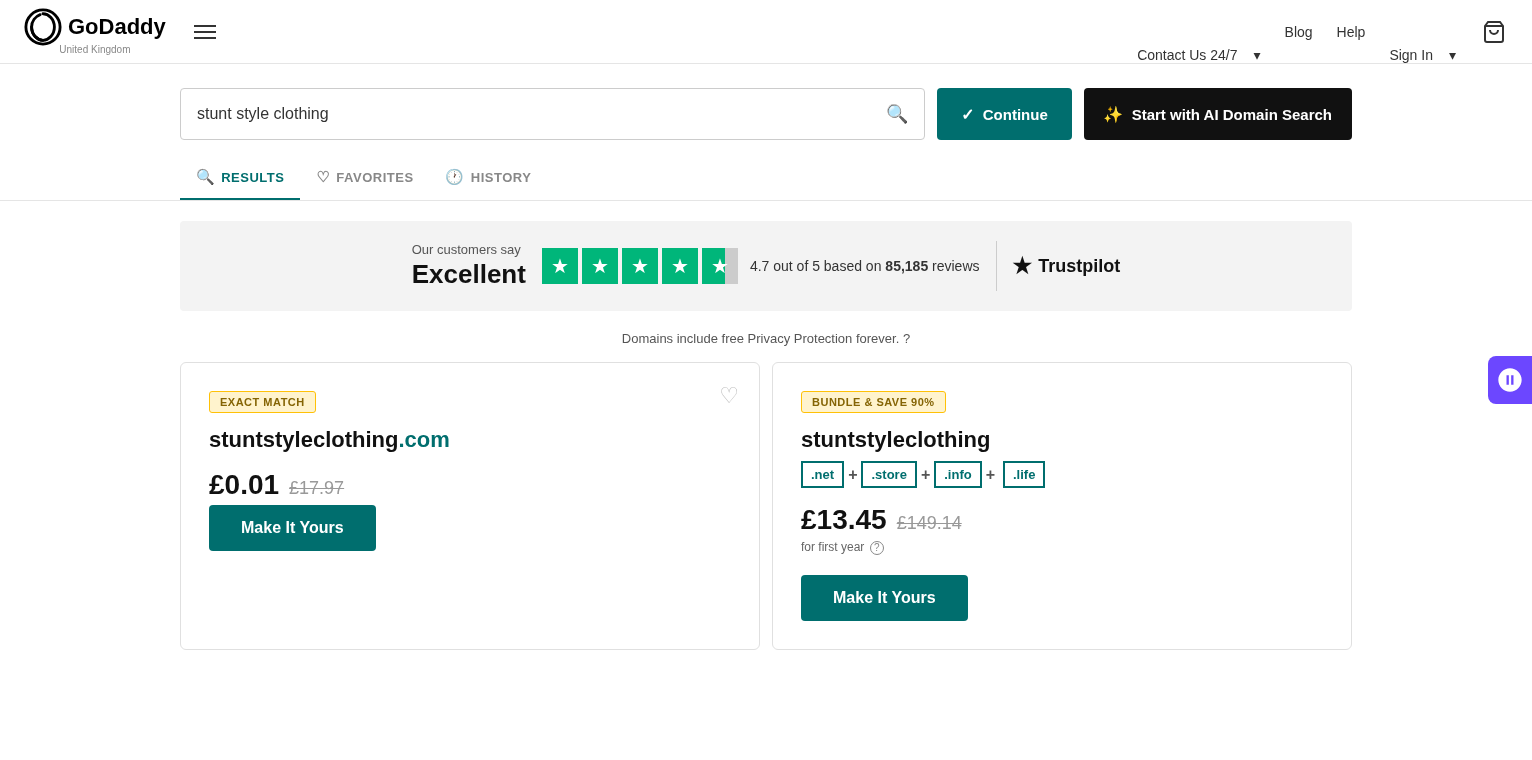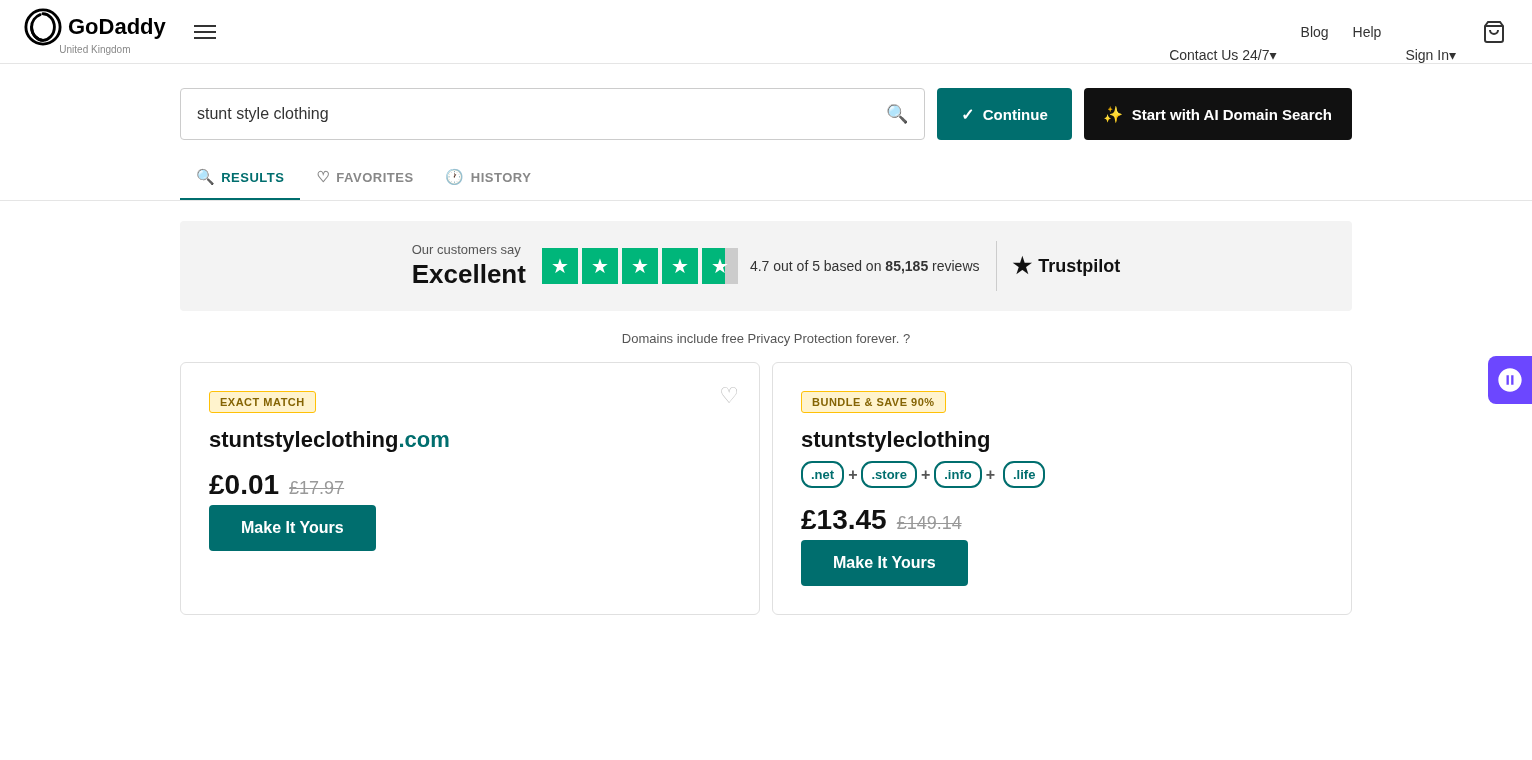--- a/index.html
+++ b/index.html
@@ -9,21 +9,21 @@
     .header { display: flex; align-items: center; justify-content: space-between; padding: 0 24px; height: 64px; border-bottom: 1px solid #e5e5e5; }
     .header-left { display: flex; align-items: center; gap: 20px; }
     .logo-area { display: flex; flex-direction: column; align-items: center; }
     .logo { display: flex; align-items: center; gap: 6px; font-size: 22px; font-weight: 800; color: #000; }
     .logo-icon { width: 38px; height: 38px; }
     .logo-sub { font-size: 10px; color: #888; margin-top: -2px; }
     .hamburger { display: flex; flex-direction: column; gap: 4px; cursor: pointer; padding: 8px; }
     .hamburger span { display: block; width: 22px; height: 2px; background: #333; }
     .header-right { display: flex; align-items: center; gap: 24px; }
     .header-right a { color: #333; text-decoration: none; font-size: 14px; }
-    .contact-link { display: flex; align-items: center; gap: 0; margin-top: 47px; }
+    .contact-link { display: flex; align-items: center; gap: 16px; margin-top: 47px; }
     .cart-icon { width: 28px; height: 28px; display: flex; align-items: center; justify-content: center; }
 
     
     .search-area { display: flex; align-items: center; gap: 12px; padding: 24px 180px 0; }
     .search-box { flex: 1; display: flex; align-items: center; border: 1px solid #ccc; border-radius: 4px; height: 52px; padding: 0 16px; background: #fff; }
     .search-box input { border: none; outline: none; font-size: 16px; flex: 1; color: #333; }
     .search-icon-btn { background: none; border: none; cursor: pointer; color: #555; font-size: 18px; }
     .btn-continue { background: #006e6e; color: #fff; border: none; border-radius: 4px; height: 52px; padding: 0 24px; font-size: 15px; font-weight: 600; cursor: pointer; display: flex; align-items: center; gap: 8px; white-space: nowrap; }
     .btn-continue .check { font-size: 16px; }
     .btn-ai { background: #111; color: #fff; border: none; border-radius: 4px; height: 52px; padding: 0 20px; font-size: 15px; font-weight: 600; cursor: pointer; display: flex; align-items: center; gap: 8px; white-space: nowrap; }
@@ -72,21 +72,21 @@
     .price-note { font-size: 12px; color: #666; margin-bottom: 20px; }
     .price-note .info-icon { display: inline-block; width: 14px; height: 14px; border: 1px solid #888; border-radius: 50%; text-align: center; line-height: 12px; font-size: 10px; color: #888; cursor: pointer; margin-left: 2px; }
 
     .btn-make-yours { background: #006e6e; color: #fff; border: none; border-radius: 4px; padding: 14px 32px; font-size: 16px; font-weight: 600; cursor: pointer; display: inline-block; }
 
     .heart-btn { position: absolute; top: 20px; right: 20px; background: none; border: none; cursor: pointer; font-size: 22px; color: #bbb; }
 
     
     .domain-bundle-name { font-size: 22px; font-weight: 700; color: #111; }
     .tld-tags { display: flex; flex-wrap: wrap; align-items: center; gap: 4px; margin: 8px 0 16px; }
-    .tld-tag { border: 2px solid #006e6e; color: #006e6e; font-size: 13px; font-weight: 700; padding: 4px 8px; border-radius: 11px; }
+    .tld-tag { border: 2px solid #006e6e; color: #006e6e; font-size: 13px; font-weight: 700; padding: 4px 8px; border-radius: 0; }
     .tld-plus { font-size: 16px; color: #555; font-weight: 700; }
 
     
     ::-webkit-scrollbar { width: 8px; }
     ::-webkit-scrollbar-track { background: #f1f1f1; }
     ::-webkit-scrollbar-thumb { background: #c1c1c1; border-radius: 4px; }
 
     
     .ai-bubble { position: fixed; right: 0; top: 50%; transform: translateY(-50%); background: #6c47ff; color: #fff; border-radius: 8px 0 0 8px; padding: 10px 8px; cursor: pointer; display: flex; align-items: center; justify-content: center; }
     .ai-bubble svg { width: 28px; height: 28px; fill: #fff; }
@@ -220,20 +220,24 @@
       <span class="tld-plus">+</span>
       <span class="tld-tag">.info</span>
       <span class="tld-plus">+</span>
       <br>
       <span class="tld-tag">.life</span>
     </div>
     <div class="price-row">
       <span class="price-current">£13.45</span>
       <span class="price-original">£149.14</span>
     </div>
+    <div class="price-note">
+      <span>for first year</span>
+      <span class="info-icon">?</span>
+    </div>
     <button class="btn-make-yours">Make It Yours</button>
   </div>
 
 </div>
 
 <div class="ai-bubble">
   <svg viewBox="0 0 24 24">
     <path d="M12 2C6.48 2 2 6.48 2 12s4.48 10 10 10 10-4.48 10-10S17.52 2 12 2zm-1 14H9V8h2v8zm4 0h-2V8h2v8z"></path>
   </svg>
 </div>

